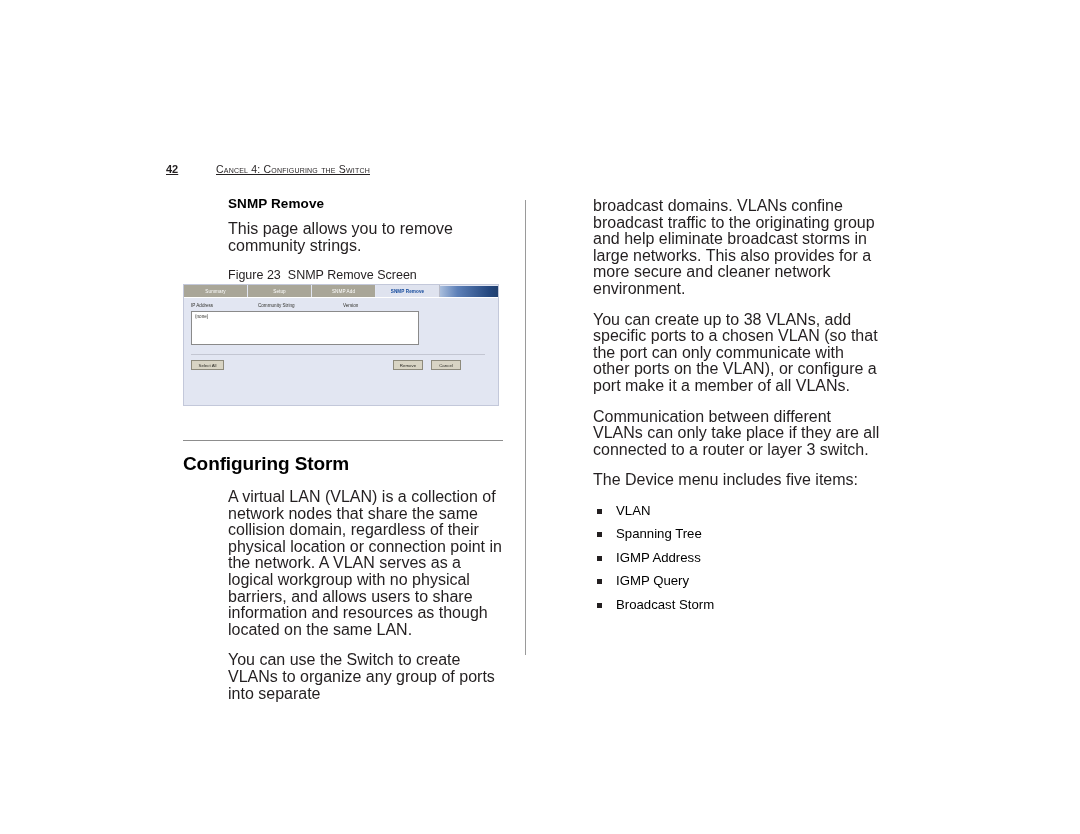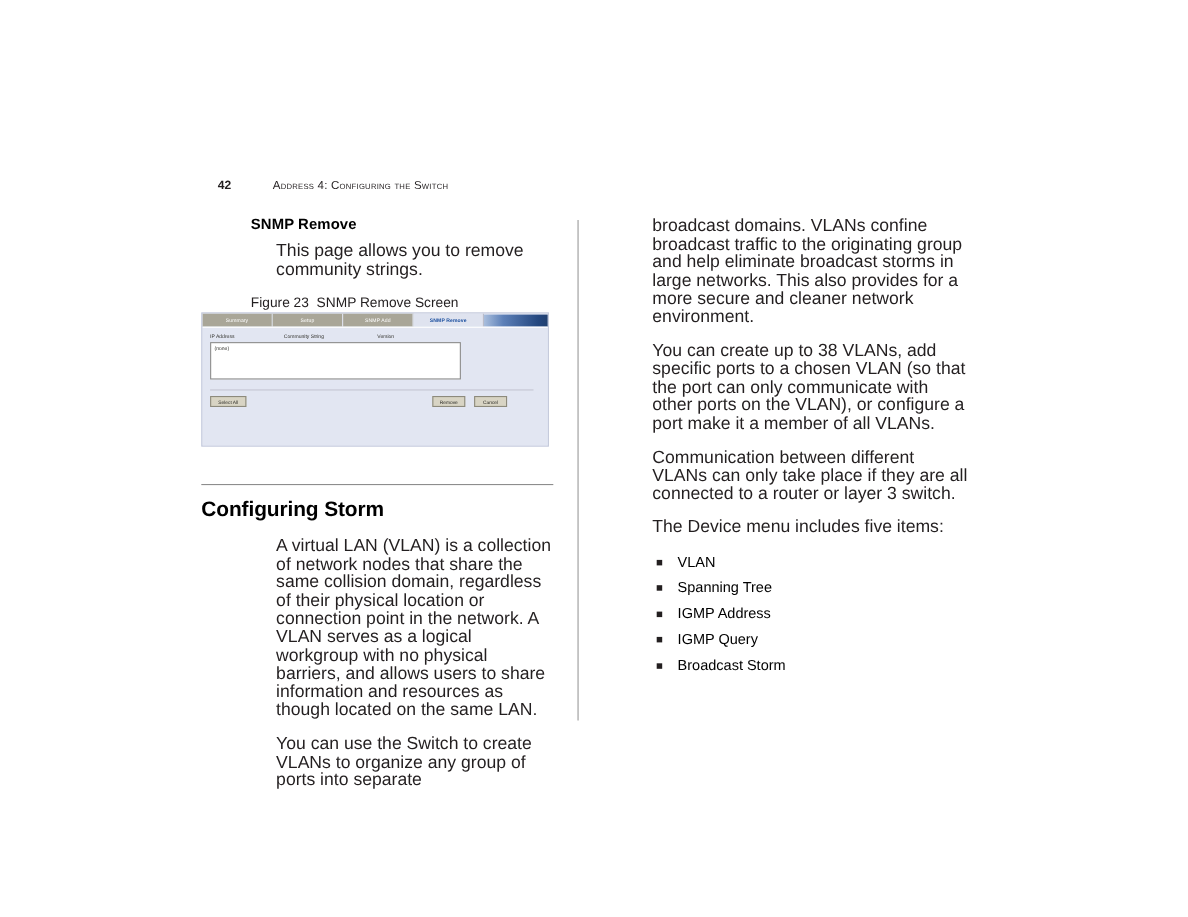--- a/index.html
+++ b/index.html
@@ -12,24 +12,25 @@
     height: 834px;
     position: relative;
     font-family: "Liberation Sans", sans-serif;
     color: #231f20;
     overflow: hidden;
   }
 
   
   #running-header {
     position: absolute;
-    left: 198px;
+    left: 166px;
     top: 163px;
     display: flex;
     align-items: center;
+    text-decoration: underline;
   }
   #page-number {
     font-size: 11px;
     font-weight: bold;
     color: #231f20;
     width: 50px;
   }
   #chapter-title {
     font-size: 10.5px;
     color: #231f20;
@@ -83,21 +84,21 @@
   }
 
   
   .body-para {
     font-size: 16px;
     line-height: 16.6px;
     color: #231f20;
     margin: 0 0 14px 0;
   }
   .indent {
-    margin-left: 68px;
+    margin-left: 45px;
   }
   #left-column .body-para.indent {
     width: 275px;
   }
 
   
   .figure-caption {
     font-size: 12.5px;
     color: #231f20;
     margin: 6px 0 5px 45px;
@@ -249,21 +250,21 @@
     width: 5px;
     height: 5px;
     background: #231f20;
   }
 </style>
 </head>
 <body>
 
 <div id="running-header">
   <div id="page-number">42</div>
-  <div id="chapter-title">Address 4: Configuring the Switch</div>
+  <div id="chapter-title">Cancel 4: Configuring the Switch</div>
 </div>
 
 <div id="column-rule"></div>
 
 <div id="left-column">
 
   <h2 class="section-head">SNMP Remove</h2>
 
   <p class="body-para indent">This page allows you to remove community strings.</p>
 

